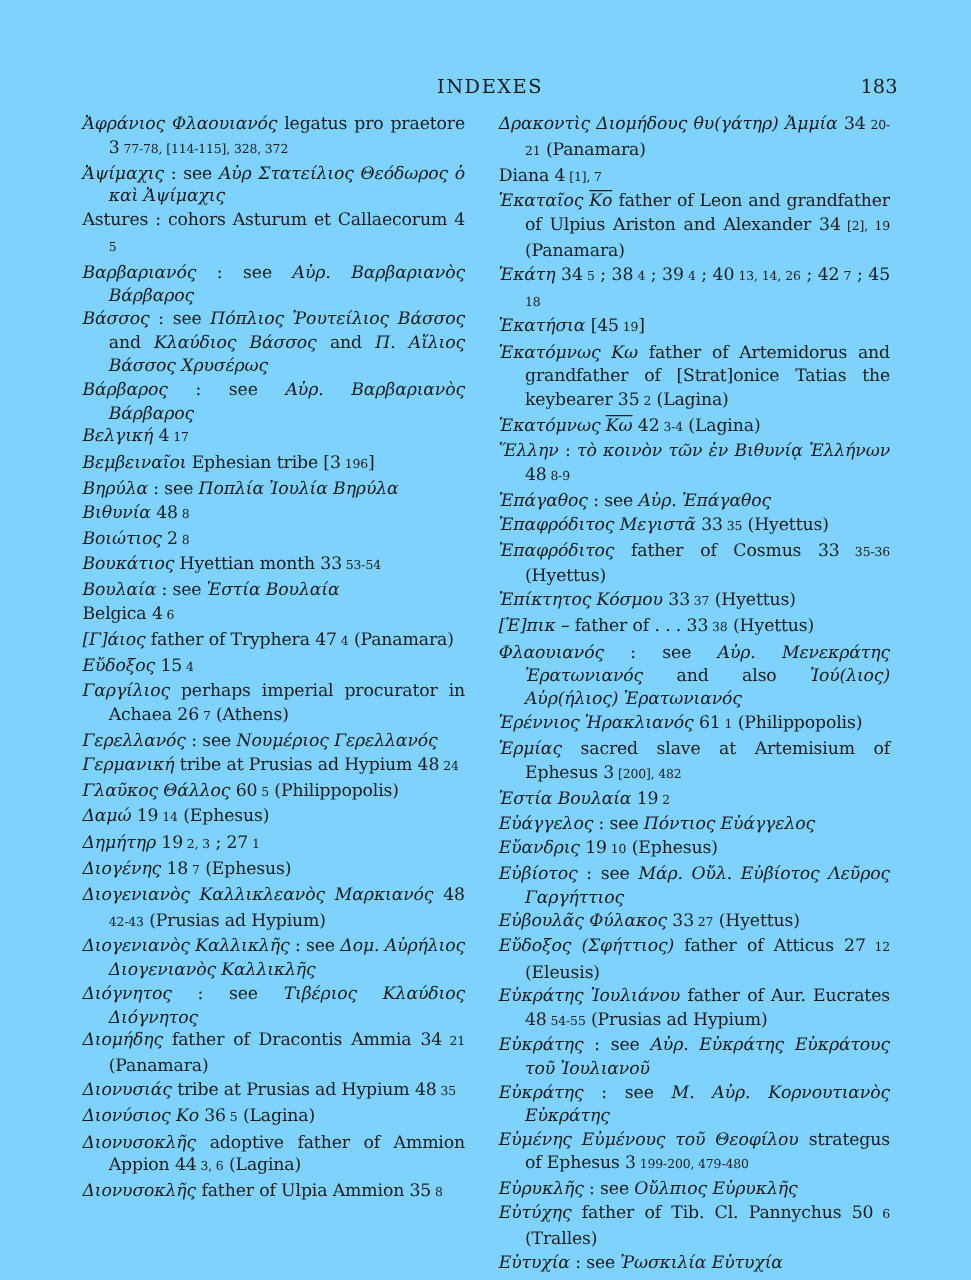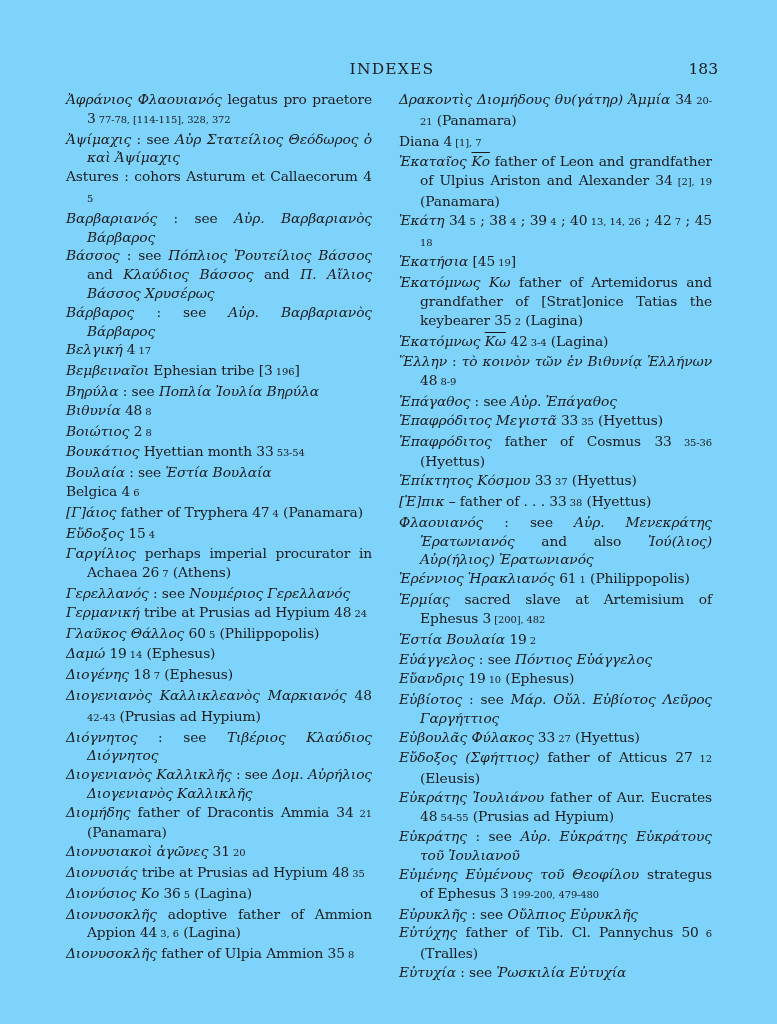--- a/index.html
+++ b/index.html
@@ -87,26 +87,26 @@
         <p class="entry"><span class="seg-g">Βουκάτιος</span><span class="seg-r"> Hyettian month </span><span class="seg-n">33</span><span class="seg-s"> 53-54</span></p>
         <p class="entry"><span class="seg-g">Βουλαία</span><span class="seg-r"> : see </span><span class="seg-g">Ἑστία Βουλαία</span></p>
         <p class="entry"><span class="seg-r">Belgica </span><span class="seg-n">4</span><span class="seg-s"> 6</span></p>
         <p class="entry"><span class="seg-g">[Γ]άιος</span><span class="seg-r"> father of Tryphera </span><span class="seg-n">47</span><span class="seg-s"> 4</span><span class="seg-r"> (Panamara)</span></p>
         <p class="entry"><span class="seg-g">Εὔδοξος</span><span class="seg-n"> 15</span><span class="seg-s"> 4</span></p>
         <p class="entry"><span class="seg-g">Γαργίλιος</span><span class="seg-r"> perhaps imperial procurator in Achaea </span><span class="seg-n">26</span><span class="seg-s"> 7</span><span class="seg-r"> (Athens)</span></p>
         <p class="entry"><span class="seg-g">Γερελλανός</span><span class="seg-r"> : see </span><span class="seg-g">Νουμέριος Γερελλανός</span></p>
         <p class="entry"><span class="seg-g">Γερμανική</span><span class="seg-r"> tribe at Prusias ad Hypium </span><span class="seg-n">48</span><span class="seg-s"> 24</span></p>
         <p class="entry"><span class="seg-g">Γλαῦκος Θάλλος</span><span class="seg-n"> 60</span><span class="seg-s"> 5</span><span class="seg-r"> (Philippopolis)</span></p>
         <p class="entry"><span class="seg-g">Δαμώ</span><span class="seg-n"> 19</span><span class="seg-s"> 14</span><span class="seg-r"> (Ephesus)</span></p>
+        <p class="entry"><span class="seg-g">Δημήτηρ</span><span class="seg-n"> 19</span><span class="seg-s"> 2, 3</span><span class="seg-r"> ; </span><span class="seg-n">27</span><span class="seg-s"> 1</span></p>
         <p class="entry"><span class="seg-g">Διογένης</span><span class="seg-n"> 18</span><span class="seg-s"> 7</span><span class="seg-r"> (Ephesus)</span></p>
         <p class="entry"><span class="seg-g">Διογενιανὸς Καλλικλεανὸς Μαρκιανός</span><span class="seg-n"> 48</span><span class="seg-s"> 42-43</span><span class="seg-r"> (Prusias ad Hypium)</span></p>
+        <p class="entry"><span class="seg-g">Διογενιανὸς Καλλικλῆς</span><span class="seg-r"> : see </span><span class="seg-g">Δομ. Αὐρήλιος Διογενιανὸς Καλλικλῆς</span></p>
         <p class="entry"><span class="seg-g">Διόγνητος</span><span class="seg-r"> : see </span><span class="seg-g">Τιβέριος Κλαύδιος Διόγνητος</span></p>
-        <p class="entry"><span class="seg-g">Διογενιανὸς Καλλικλῆς</span><span class="seg-r"> : see </span><span class="seg-g">Δομ. Αὐρήλιος Διογενιανὸς Καλλικλῆς</span></p>
         <p class="entry"><span class="seg-g">Διομήδης</span><span class="seg-r"> father of Dracontis Ammia </span><span class="seg-n">34</span><span class="seg-s"> 21</span><span class="seg-r"> (Panamara)</span></p>
-        <p class="entry"><span class="seg-g">Διονυσιακοὶ ἀγῶνες</span><span class="seg-n"> 31</span><span class="seg-s"> 20</span></p>
         <p class="entry"><span class="seg-g">Διονυσιάς</span><span class="seg-r"> tribe at Prusias ad Hypium </span><span class="seg-n">48</span><span class="seg-s"> 35</span></p>
         <p class="entry"><span class="seg-g">Διονύσιος Κο</span><span class="seg-n"> 36</span><span class="seg-s"> 5</span><span class="seg-r"> (Lagina)</span></p>
         <p class="entry"><span class="seg-g">Διονυσοκλῆς</span><span class="seg-r"> adoptive father of Ammion Appion </span><span class="seg-n">44</span><span class="seg-s"> 3, 6</span><span class="seg-r"> (Lagina)</span></p>
         <p class="entry"><span class="seg-g">Διονυσοκλῆς</span><span class="seg-r"> father of Ulpia Ammion </span><span class="seg-n">35</span><span class="seg-s"> 8</span></p>
       </div>
     <div class="col right" id="col-right">
         <p class="entry"><span class="seg-g">Δρακοντὶς Διομήδους θυ(γάτηρ) Ἀμμία</span><span class="seg-n"> 34</span><span class="seg-s"> 20-21</span><span class="seg-r"> (Panamara)</span></p>
         <p class="entry"><span class="seg-r">Diana </span><span class="seg-n">4</span><span class="seg-s"> [1], 7</span></p>
         <p class="entry"><span class="seg-g">Ἑκαταῖος </span><span class="seg-go">Κο</span><span class="seg-r"> father of Leon and grandfather of Ulpius Ariston and Alexander </span><span class="seg-n">34</span><span class="seg-s"> [2], 19</span><span class="seg-r"> (Panamara)</span></p>
         <p class="entry"><span class="seg-g">Ἑκάτη</span><span class="seg-n"> 34</span><span class="seg-s"> 5</span><span class="seg-r"> ; </span><span class="seg-n">38</span><span class="seg-s"> 4</span><span class="seg-r"> ; </span><span class="seg-n">39</span><span class="seg-s"> 4</span><span class="seg-r"> ; </span><span class="seg-n">40</span><span class="seg-s"> 13, 14, 26</span><span class="seg-r"> ; </span><span class="seg-n">42</span><span class="seg-s"> 7</span><span class="seg-r"> ; </span><span class="seg-n">45</span><span class="seg-s"> 18</span></p>
@@ -123,19 +123,20 @@
         <p class="entry"><span class="seg-g">Ἑρέννιος Ἡρακλιανός</span><span class="seg-n"> 61</span><span class="seg-s"> 1</span><span class="seg-r"> (Philippopolis)</span></p>
         <p class="entry"><span class="seg-g">Ἑρμίας</span><span class="seg-r"> sacred slave at Artemisium of Ephesus </span><span class="seg-n">3</span><span class="seg-s"> [200], 482</span></p>
         <p class="entry"><span class="seg-g">Ἑστία Βουλαία</span><span class="seg-n"> 19</span><span class="seg-s"> 2</span></p>
         <p class="entry"><span class="seg-g">Εὐάγγελος</span><span class="seg-r"> : see </span><span class="seg-g">Πόντιος Εὐάγγελος</span></p>
         <p class="entry"><span class="seg-g">Εὔανδρις</span><span class="seg-n"> 19</span><span class="seg-s"> 10</span><span class="seg-r"> (Ephesus)</span></p>
         <p class="entry"><span class="seg-g">Εὐβίοτος</span><span class="seg-r"> : see </span><span class="seg-g">Μάρ. Οὔλ. Εὐβίοτος Λεῦρος Γαργήττιος</span></p>
         <p class="entry"><span class="seg-g">Εὐβουλᾶς Φύλακος</span><span class="seg-n"> 33</span><span class="seg-s"> 27</span><span class="seg-r"> (Hyettus)</span></p>
         <p class="entry"><span class="seg-g">Εὔδοξος (Σφήττιος)</span><span class="seg-r"> father of Atticus </span><span class="seg-n">27</span><span class="seg-s"> 12</span><span class="seg-r"> (Eleusis)</span></p>
         <p class="entry"><span class="seg-g">Εὐκράτης Ἰουλιάνου</span><span class="seg-r"> father of Aur. Eucrates </span><span class="seg-n">48</span><span class="seg-s"> 54-55</span><span class="seg-r"> (Prusias ad Hypium)</span></p>
         <p class="entry"><span class="seg-g">Εὐκράτης</span><span class="seg-r"> : see </span><span class="seg-g">Αὐρ. Εὐκράτης Εὐκράτους τοῦ Ἰουλιανοῦ</span></p>
+        <p class="entry"><span class="seg-g">Εὐκράτης</span><span class="seg-r"> : see </span><span class="seg-g">Μ. Αὐρ. Κορνουτιανὸς Εὐκράτης</span></p>
         <p class="entry"><span class="seg-g">Εὐμένης Εὐμένους τοῦ Θεοφίλου</span><span class="seg-r"> strategus of Ephesus </span><span class="seg-n">3</span><span class="seg-s"> 199-200, 479-480</span></p>
         <p class="entry"><span class="seg-g">Εὐρυκλῆς</span><span class="seg-r"> : see </span><span class="seg-g">Οὔλπιος Εὐρυκλῆς</span></p>
         <p class="entry"><span class="seg-g">Εὐτύχης</span><span class="seg-r"> father of Tib. Cl. Pannychus </span><span class="seg-n">50</span><span class="seg-s"> 6</span><span class="seg-r"> (Tralles)</span></p>
         <p class="entry"><span class="seg-g">Εὐτυχία</span><span class="seg-r"> : see </span><span class="seg-g">Ῥωσκιλία Εὐτυχία</span></p>
       </div>
   </div>
 </div>
 
 </body></html>

